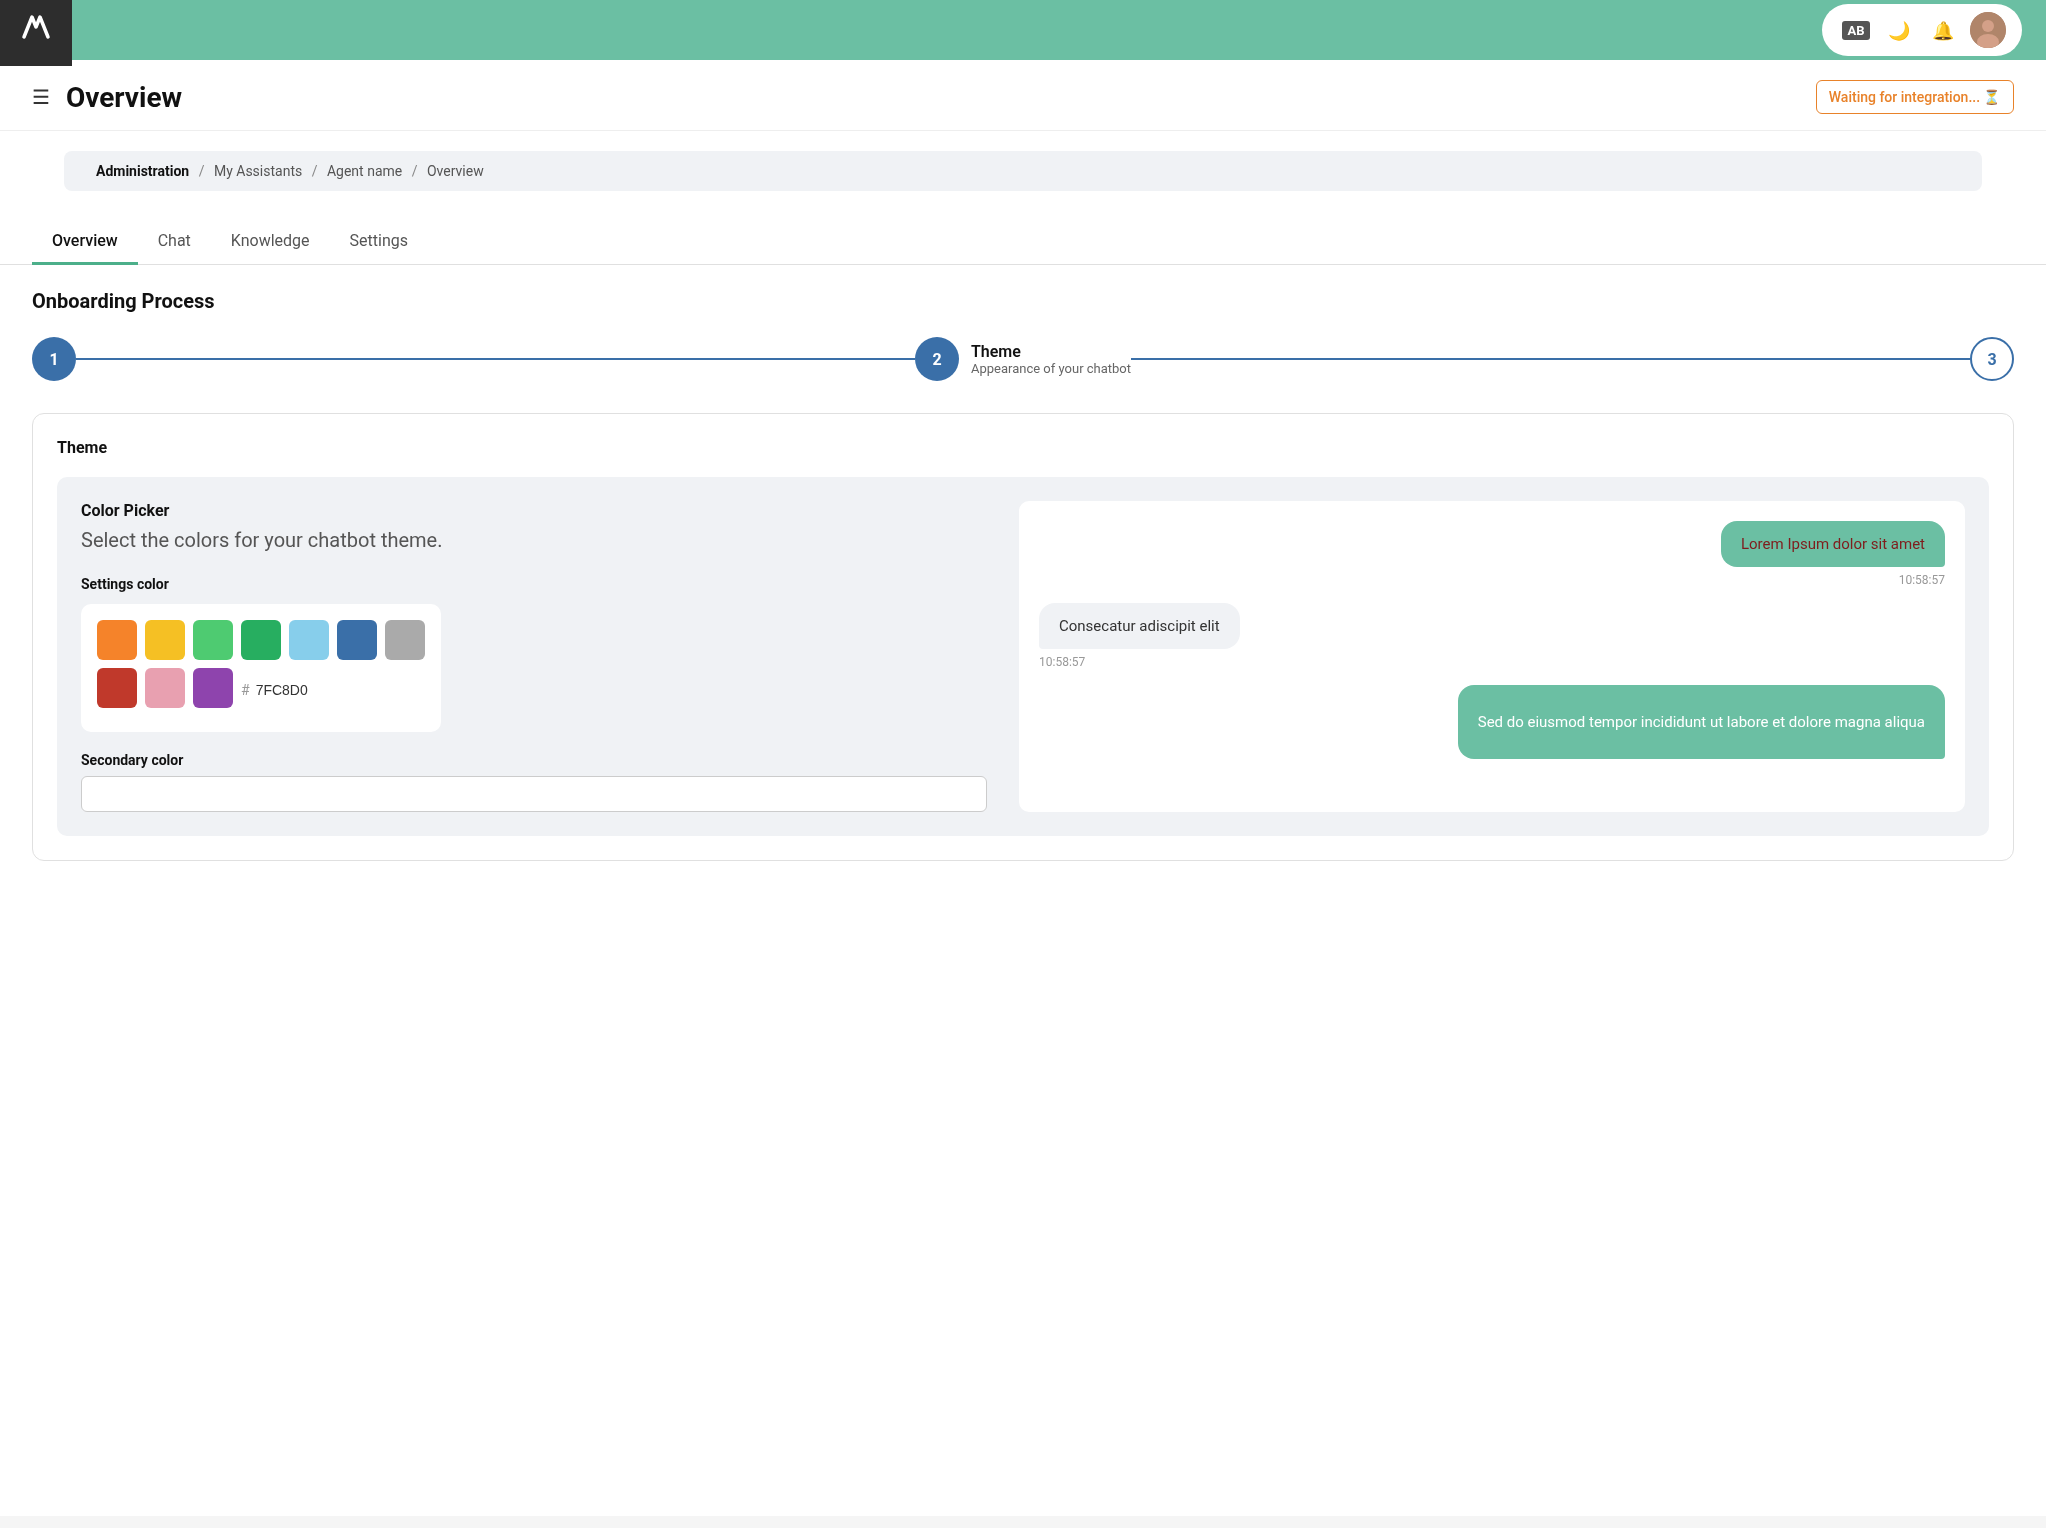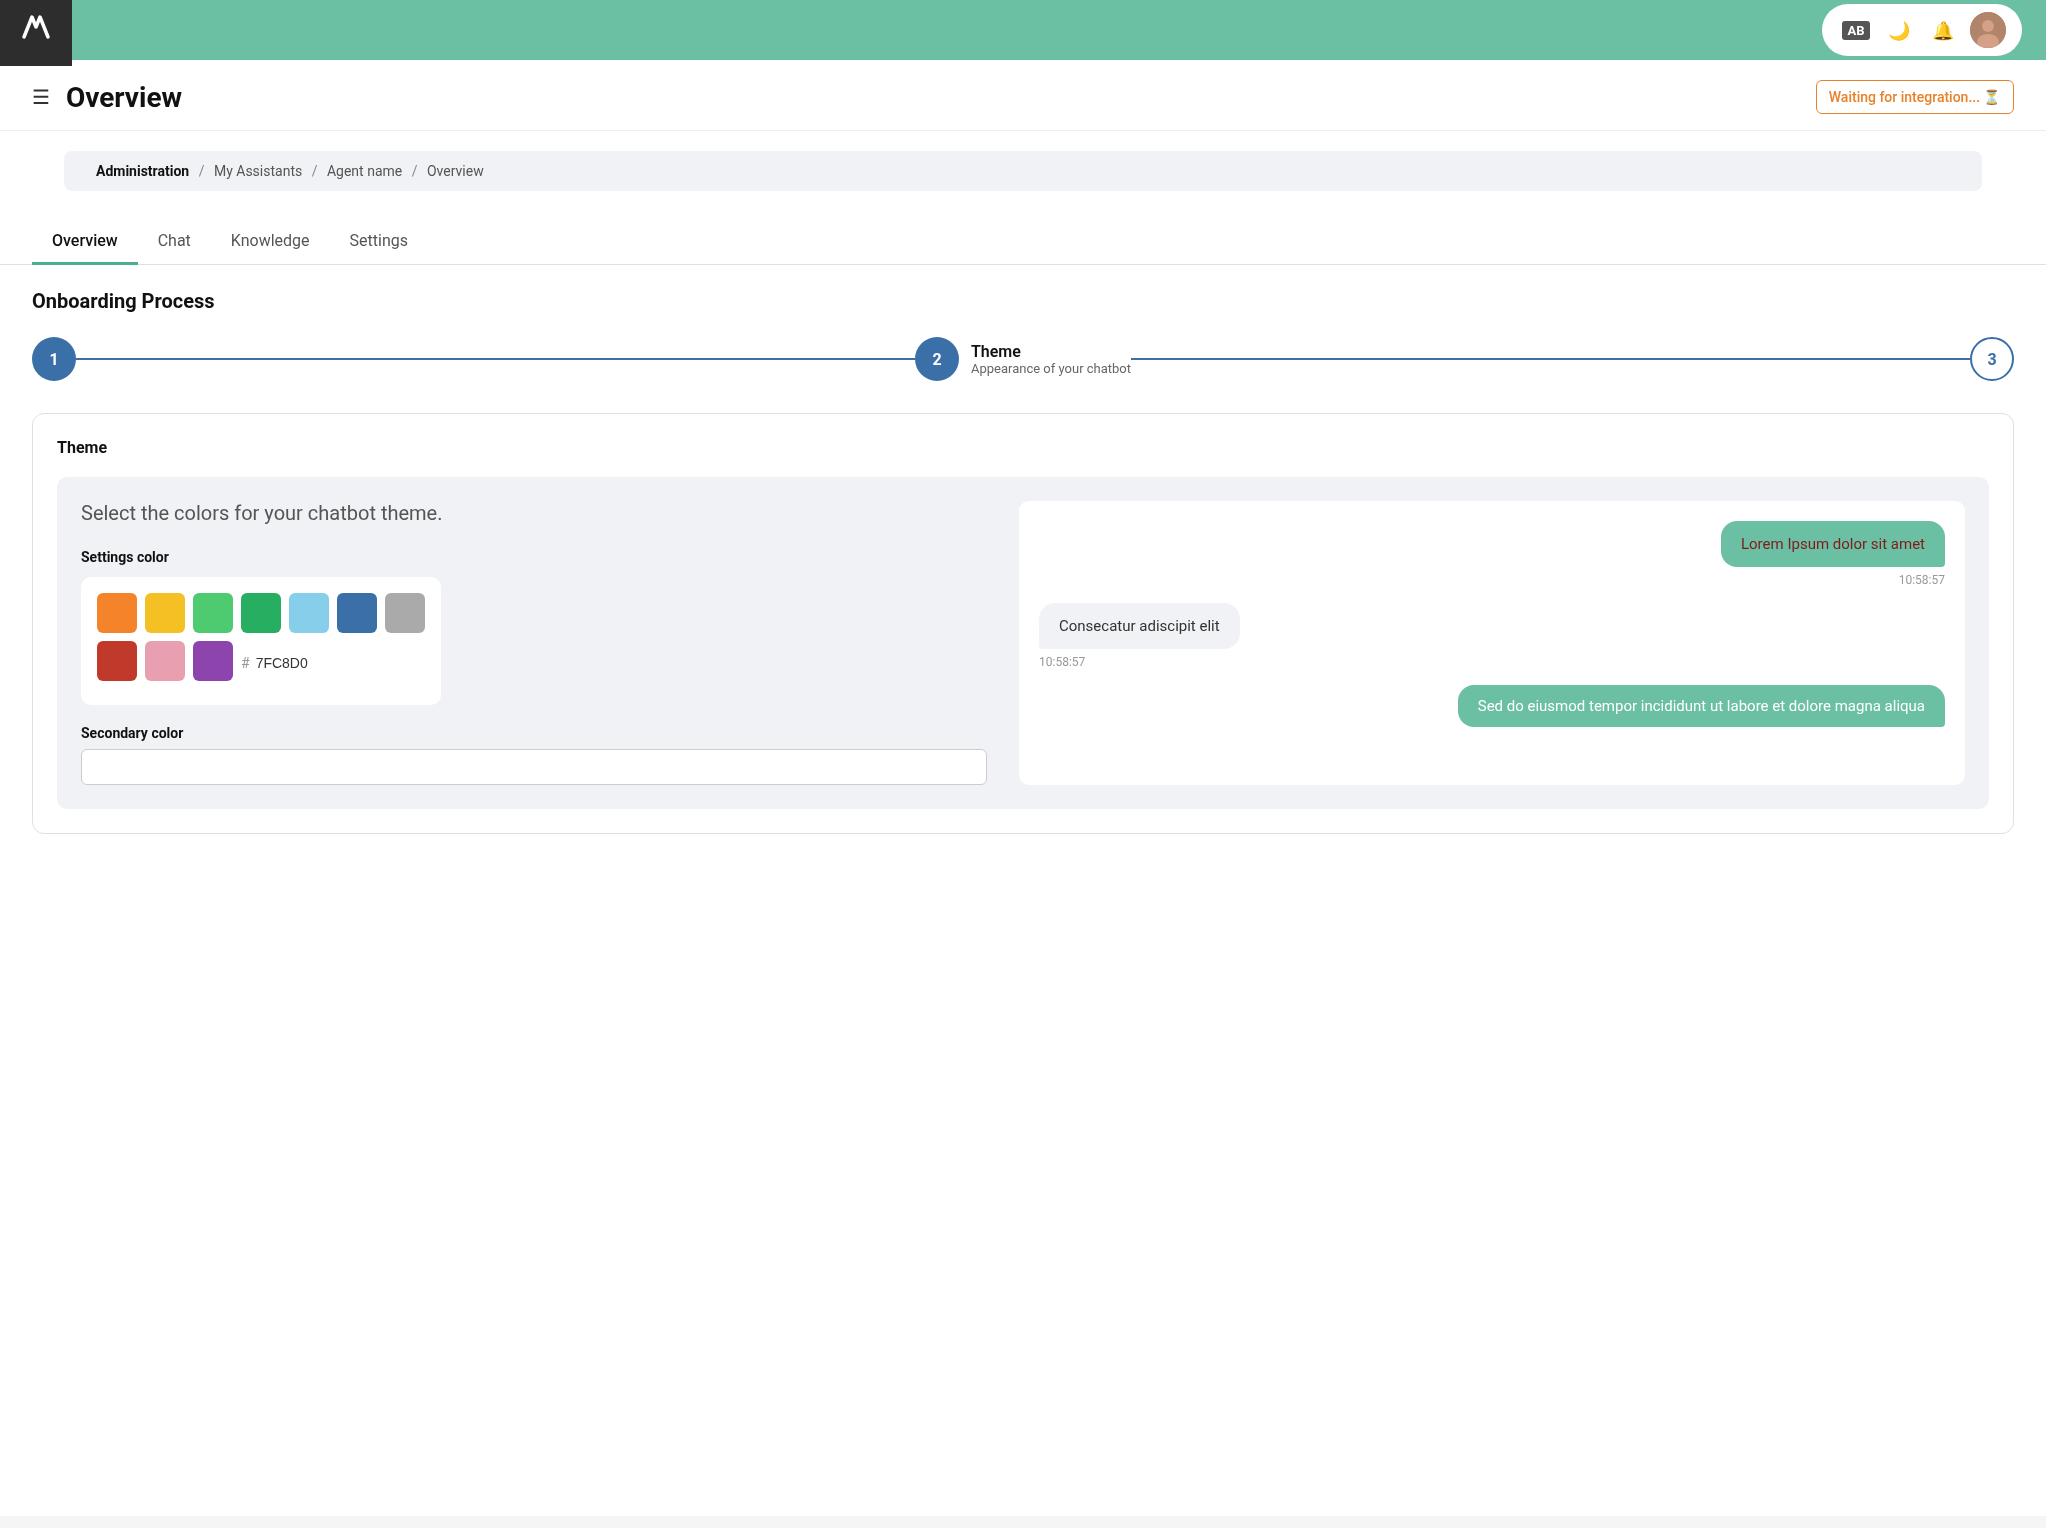--- a/index.html
+++ b/index.html
@@ -346,21 +346,21 @@
     .chat-time-left {
       align-self: flex-start;
       font-size: 12px;
       color: #999;
       margin-top: -10px;
     }
     .chat-bubble-right-2 {
       align-self: flex-end;
       background: #6bbfa3;
       color: white;
-      padding: 12px 20px;
+      padding: 28px 20px;
       border-radius: 16px 16px 4px 16px;
       font-size: 15px;
       max-width: 90%;
     }
 
     
     ::-webkit-scrollbar { width: 6px; }
     ::-webkit-scrollbar-track { background: #f1f1f1; }
     ::-webkit-scrollbar-thumb { background: #ccc; border-radius: 3px; }
   </style>
@@ -452,20 +452,21 @@
         <span>3</span>
       </div>
     </div>
 
     <div class="theme-card">
       <div class="theme-card-title">Theme</div>
 
       <div class="color-picker-section">
 
         <div class="color-picker-left">
+          <div class="color-picker-title">Color Picker</div>
           <div class="color-picker-desc">Select the colors for your chatbot theme.</div>
 
           <div class="color-label">Settings color</div>
 
           <div class="color-swatches">
             <div class="swatch-row">
               <div class="swatch" style="background:#f5832a;"></div>
               <div class="swatch" style="background:#f5c024;"></div>
               <div class="swatch" style="background:#4ecb71;"></div>
               <div class="swatch" style="background:#27ae60;"></div>

